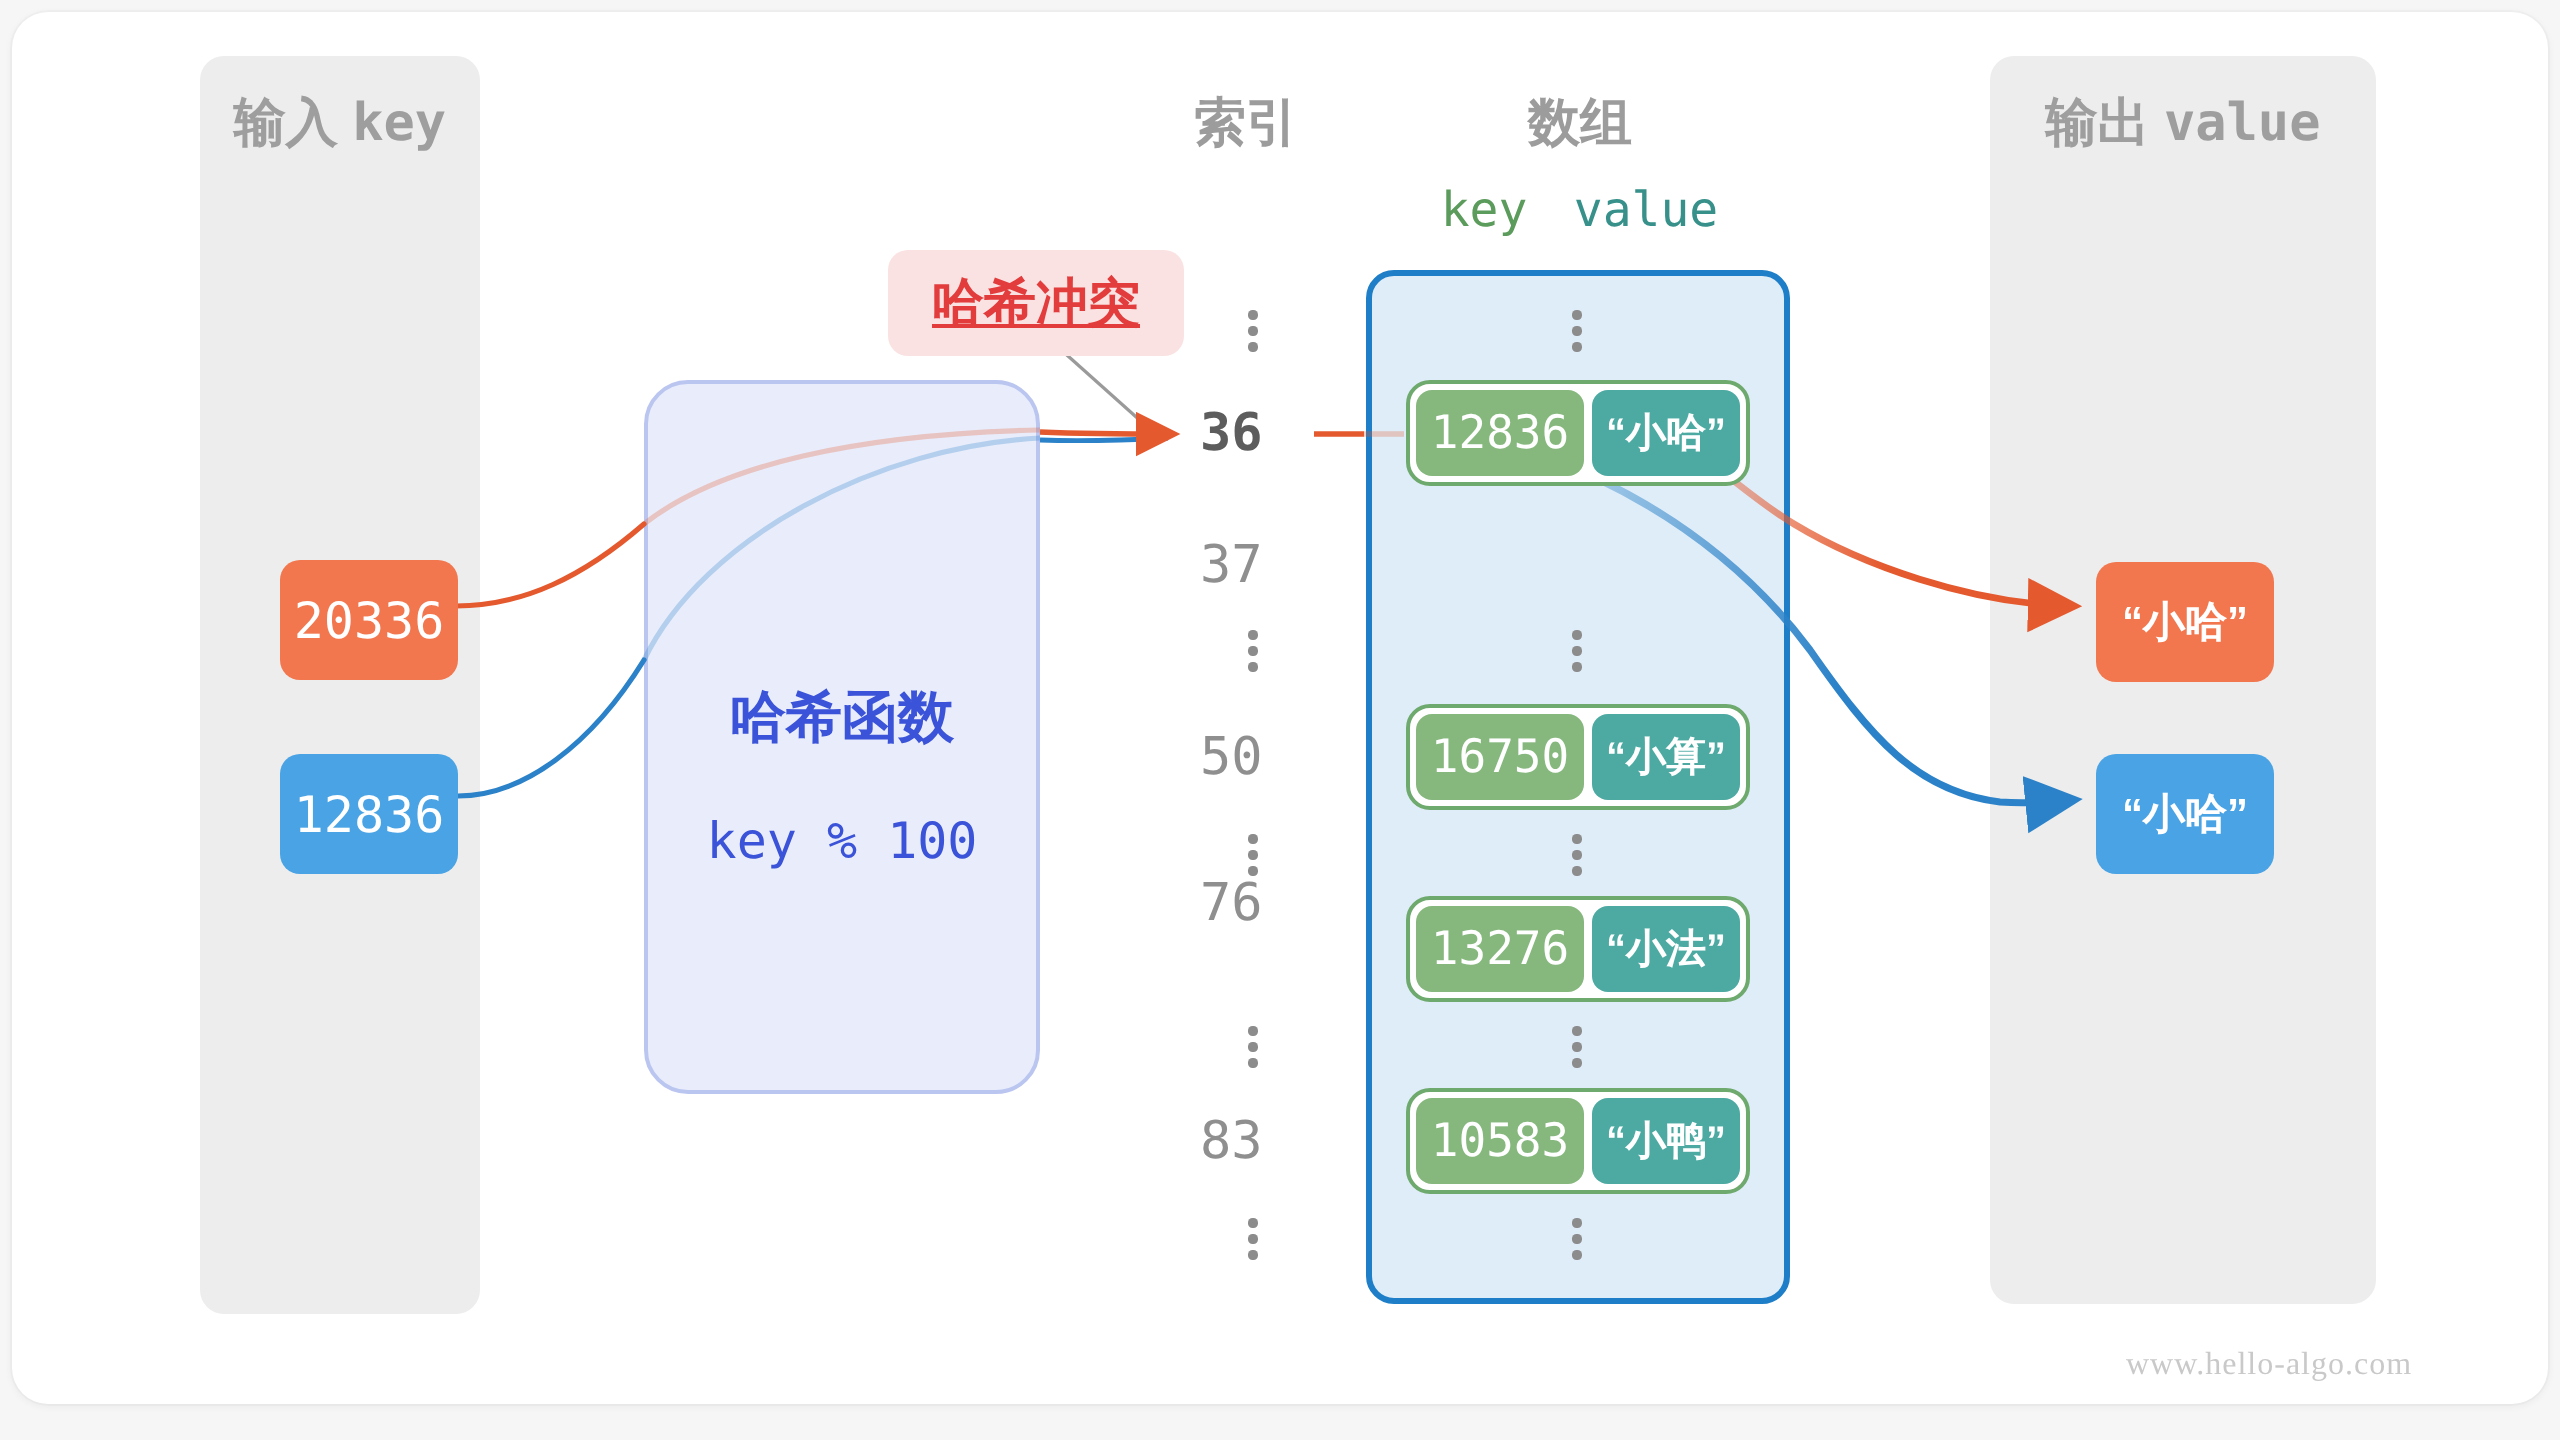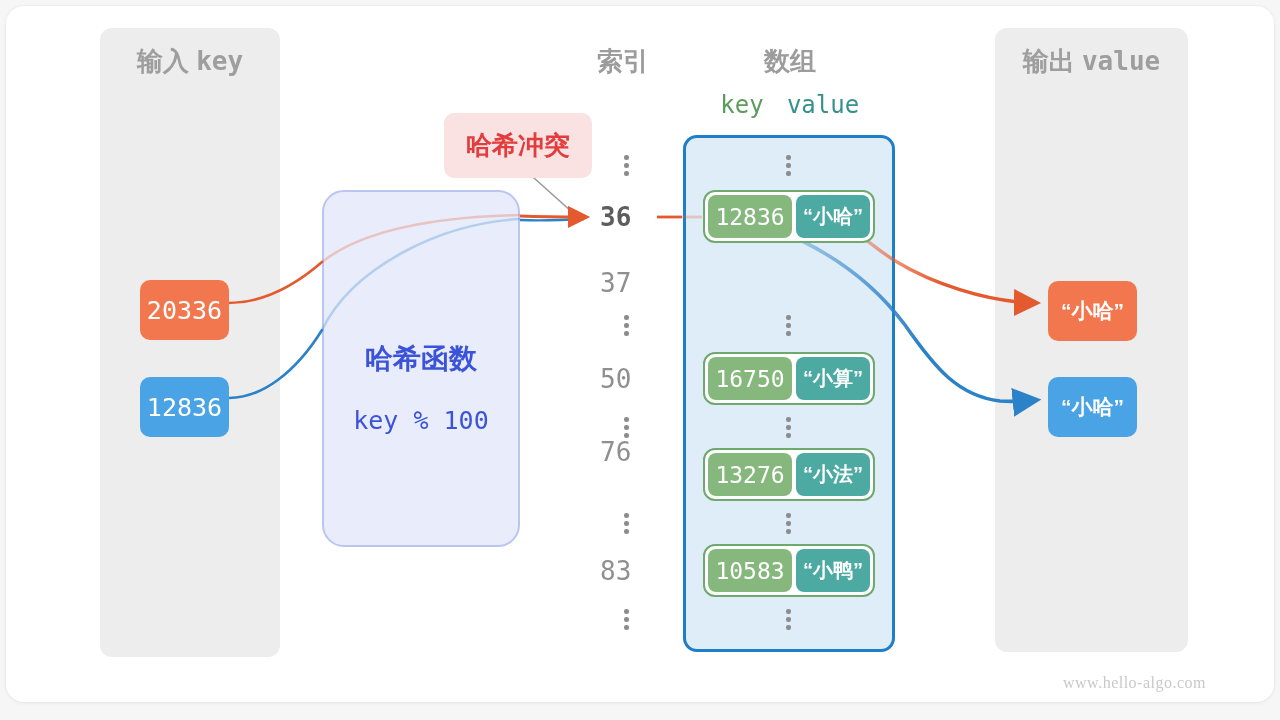--- a/index.html
+++ b/index.html
@@ -47,24 +47,24 @@
     position:absolute;left:0;top:148px;width:100%;text-align:center;
     font-size:28px;font-weight:bold;color:#3a53d8;
   }
   .hash-formula{
     position:absolute;left:0;top:214px;width:100%;text-align:center;
     font-size:25px;color:#3a53d8;
   }
 
   
   .collision{
-    position:absolute;left:444px;top:113px;width:148px;height:65px;
+    position:absolute;left:444px;top:125px;width:148px;height:53px;
     background:#fbe2e2;border-radius:10px;
     display:flex;align-items:center;justify-content:center;
-    font-size:26px;font-weight:bold;color:#e23c3c;
+    font-size:26px;font-weight:bold;color:#e23c3c;text-decoration:underline;
   }
 
   
   .col-header{
     position:absolute;width:68px;text-align:center;
     font-size:26px;font-weight:bold;color:#9c9c9c;
   }
   .kv-header{
     position:absolute;top:91px;text-align:center;font-size:24px;
   }
@@ -119,21 +119,21 @@
 
   svg.overlay{position:absolute;left:0;top:0;pointer-events:none;}
   .z1{z-index:1}.z2{z-index:2}.z5{z-index:5}.z10{z-index:10}
 </style>
 </head>
 <body>
 
 <div class="stage">
   <div class="card z1"></div>
 
-  <div class="side-panel z2" style="left:100px;width:180px;height:629px;">
+  <div class="side-panel z2" style="left:100px;width:140px;height:629px;">
     <h2 class="panel-title"><span>输入</span>&nbsp;<span class="code">key</span></h2>
   </div>
 
   <div class="side-panel z2" style="left:995px;width:193px;height:624px;">
     <h2 class="panel-title"><span>输出</span>&nbsp;<span class="code">value</span></h2>
   </div>
 
   <div class="hash-box z2">
     <div class="hash-name">哈希函数</div>
     <div class="hash-formula mono">key % 100</div>

